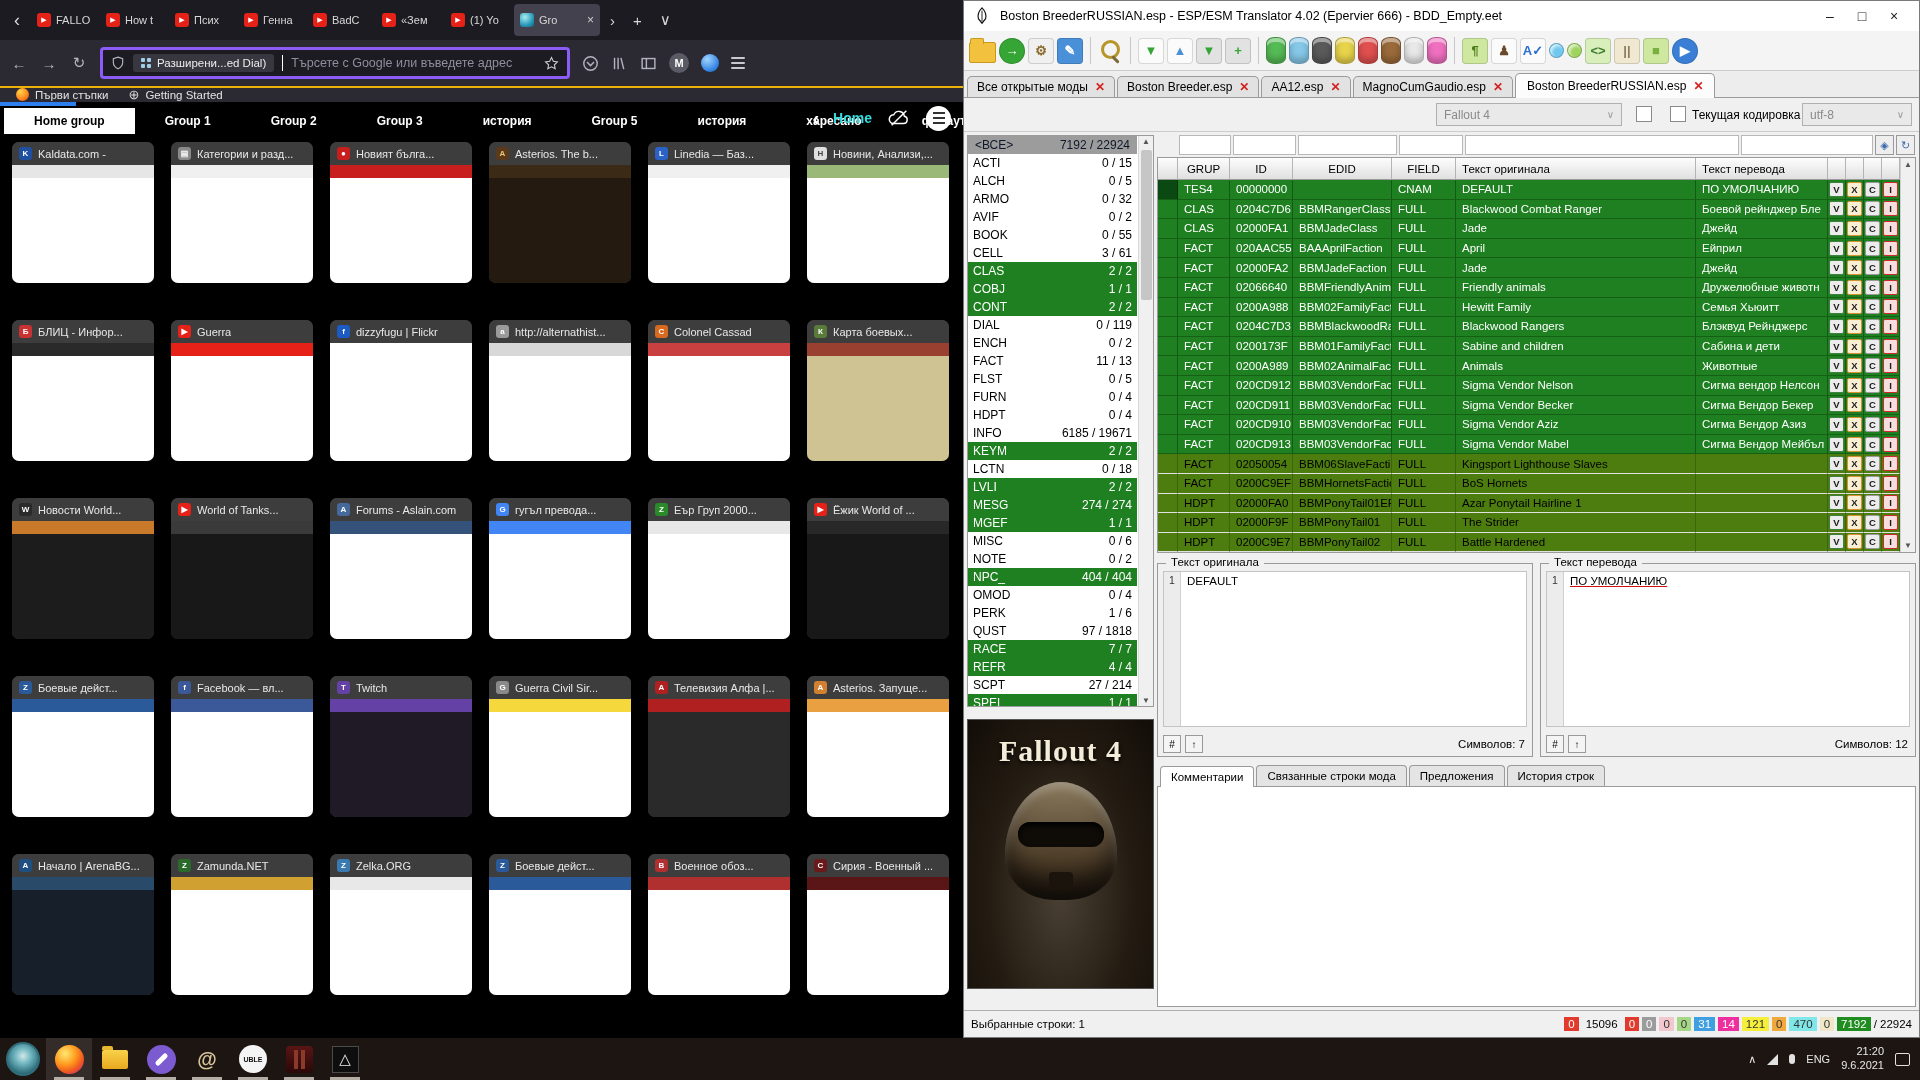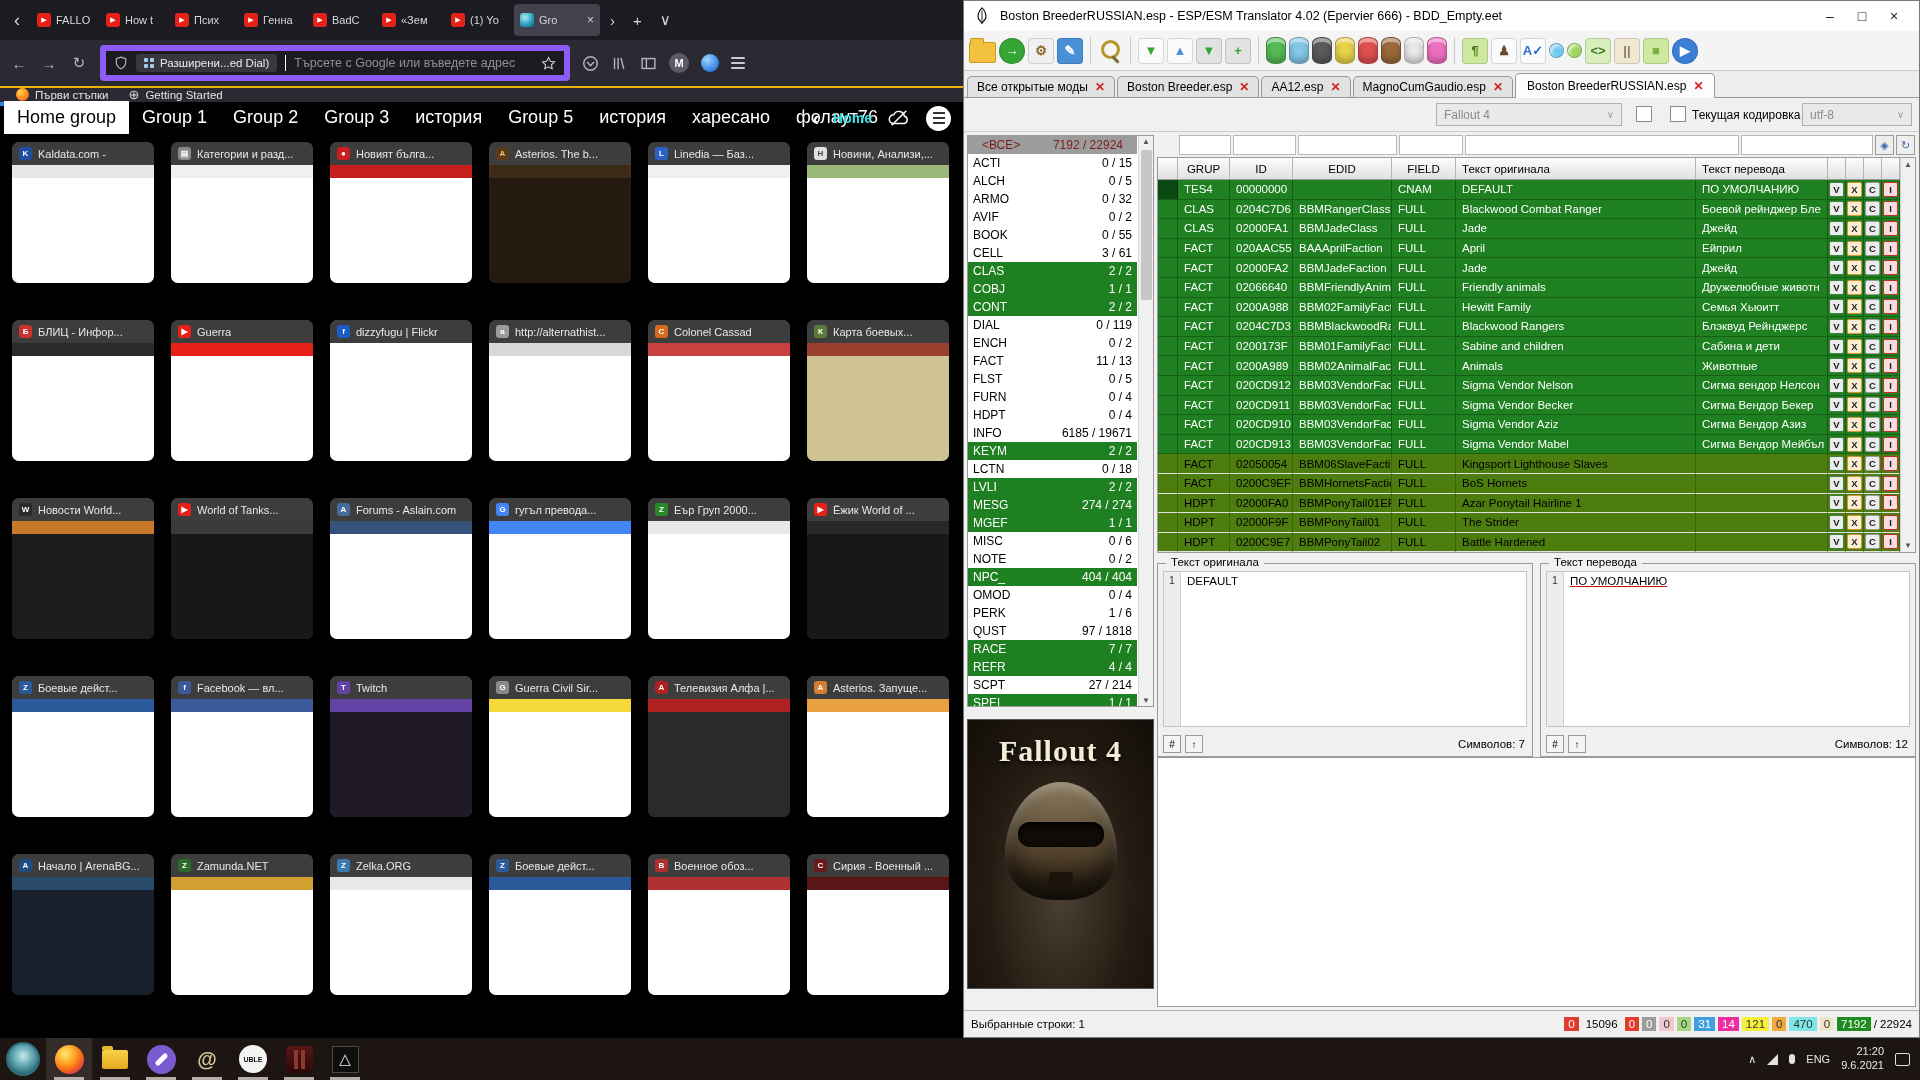--- a/index.html
+++ b/index.html
@@ -10,38 +10,38 @@
   .tb-chev{color:#d8d8d8;font-size:18px;padding:0 10px;cursor:default}
   .btab{width:67px;height:32px;margin:0 1px;display:flex;align-items:center;gap:5px;padding:0 6px;border-radius:4px;color:#d8d8d8;font-size:11px;overflow:hidden;white-space:nowrap}
   .btab.active{background:#42414d;width:86px}
   .bfav{flex:0 0 14px;width:14px;height:14px;border-radius:3px;display:flex;align-items:center;justify-content:center}
   .bfav.yt{background:#e62117}.bfav.yt::before{content:"▶";font-size:7px;color:#fff}
   .bfav.sd{background:radial-gradient(circle at 35% 30%,#a8ecf2,#2a9ab8 60%,#0f5f7d)}
   .btab-x{margin-left:auto;color:#cfcfcf;font-size:12px}
   .tab-ctrl{color:#d8d8d8;font-size:15px;padding:0 9px}
   .navbar{height:46px;background:#2b2a33;display:flex;align-items:center;padding:0 10px;gap:12px;flex:0 0 auto}
   .nav-ico{color:#b4b4be;font-size:15px;width:18px;text-align:center}
-  .urlbar{width:470px;height:32px;background:#1c1b22;border:6px solid #8b5cf6;border-radius:4px;display:flex;align-items:center;padding:12px 8px;gap:8px}
+  .urlbar{width:470px;height:32px;background:#1c1b22;border:3px solid #8b5cf6;border-radius:4px;display:flex;align-items:center;padding:12px 8px;gap:8px}
   .extpill{background:#38373f;border-radius:3px;padding:3px 8px;display:flex;gap:6px;align-items:center;color:#ececec;font-size:11.5px;white-space:nowrap}
   .extpill .grid4{width:10px;height:10px;display:grid;grid-template-columns:4px 4px;gap:2px}
   .extpill .grid4 i{background:#9fd0e8;border-radius:1px}
   .caret{width:1px;height:16px;background:#fff}
   .urlph{color:#8f8f9d;font-size:12.5px;white-space:nowrap;overflow:hidden;flex:1}
   .m-avatar{width:20px;height:20px;border-radius:50%;background:#5b5b66;color:#fff;font-size:11px;font-weight:bold;display:flex;align-items:center;justify-content:center}
   .blue-ball{width:18px;height:18px;border-radius:50%;background:radial-gradient(circle at 35% 30%,#9fd4ff,#2f7fe0 70%)}
   .burger{display:flex;flex-direction:column;gap:3px}
   .burger i{width:14px;height:2px;background:#c8c8d0;border-radius:1px}
   .bookbar{height:16px;background:#2b2a33;border-top:2px solid #eab308;display:flex;align-items:flex-start;gap:20px;padding:0 16px;color:#e2e2e2;font-size:11.5px;flex:0 0 auto}
   .bm{display:flex;align-items:center;gap:6px}
   .fxdot{width:13px;height:13px;border-radius:50%;background:radial-gradient(circle at 35% 30%,#ffd54a,#ff8a1f 55%,#e6411d)}
   .globeglyph{color:#d8d8d8;font-size:13px;line-height:13px}
   .content{flex:1;background:#000;position:relative}
   .loadbar{position:absolute;left:0;top:0;width:76px;height:4px;background:#2d7ff0}
   .gheader{height:32px;display:flex;align-items:flex-end;padding-left:4px;position:relative}
-  .gtab{padding:6px 13px;font-weight:normal;font-size:18px;color:#fff;white-space:nowrap}
+  .gtab{padding:6px 30px;font-weight:bold;font-size:12px;color:#fff;white-space:nowrap}
   .gtab.active{background:#fff;color:#000}
   .ghome{position:absolute;right:12px;top:2px;display:flex;align-items:center;gap:14px;height:28px}
   .ghome .chev{color:#fff;font-size:20px;font-weight:bold}
   .home-lbl{color:#35dde0;font-weight:bold;font-size:14px}
   .circle-menu{width:25px;height:25px;border-radius:50%;background:#fff;display:flex;flex-direction:column;gap:3px;align-items:center;justify-content:center}
   .circle-menu i{width:12px;height:2px;background:#333}
   .dials{display:grid;grid-template-columns:repeat(6,142px);grid-auto-rows:141px;column-gap:17px;row-gap:37px;padding:8px 0 0 12px}
   .tile{border-radius:7px;overflow:hidden;background:#3d3d3d;display:flex;flex-direction:column}
   .tile-head{height:23px;display:flex;align-items:center;gap:6px;padding:0 7px;background:#3d3d3d;flex:0 0 auto}
   .tfav{flex:0 0 13px;width:13px;height:13px;border-radius:3px;font-size:8px;font-weight:bold;display:flex;align-items:center;justify-content:center}
@@ -74,21 +74,21 @@
   .mx{color:#d42222;font-weight:bold;font-size:12px}
   .t-settings{height:34px;background:#f0f0f0;border-bottom:1px solid #ccc;position:relative;flex:0 0 auto}
   .selbox{position:absolute;top:5px;height:23px;background:#e9e9e9;border:1px solid #b0b0b0;color:#8a8a8a;display:flex;justify-content:space-between;align-items:center;padding:0 7px;font-size:12px}
   .selbox .da{color:#9a9a9a;font-size:10px}
   .cb{position:absolute;top:8px;width:16px;height:16px;background:#fff;border:1px solid #8a8a8a}
   .cb-label{position:absolute;top:10px;font-size:12px}
   .t-main{flex:1;display:flex;padding:3px;gap:3px;min-height:0}
   .t-side{width:187px;flex:0 0 187px;display:flex;flex-direction:column}
   .t-list{height:572px;border:1px solid #9a9a9a;background:#fff;position:relative;overflow:hidden}
   .t-list-in{margin-right:16px}
-  .lh{height:18px;background:#9c9c9c;display:flex;justify-content:space-between;align-items:center;padding:0 14px;font-size:12px;color:#7f1d1d}
+  .lh{height:18px;background:#9c9c9c;display:flex;justify-content:space-between;align-items:center;padding:0 7px;font-size:12px;color:#0f172a}
   .li{height:18px;display:flex;justify-content:space-between;align-items:center;padding:0 5px;font-size:12px}
   .li.green{background:#1e8020;color:#fff}
   .vscroll{position:absolute;right:0;top:0;bottom:0;width:15px;background:#f0f0f0;border-left:1px solid #d8d8d8;display:flex;flex-direction:column;align-items:center;justify-content:space-between;padding:1px 0;font-size:8px;color:#555}
   .vthumb{position:absolute;top:14px;left:2px;width:11px;height:150px;background:#c6c6c6;border-radius:2px}
   .t-poster{margin-top:12px;height:270px;border:1px solid #555;background:radial-gradient(ellipse at 50% 65%,#4a4034 0%,#241c12 55%,#120d08 100%);display:flex;flex-direction:column;align-items:center;flex:0 0 auto}
   .poster-logo{margin-top:14px;font-family:"Liberation Serif",serif;font-weight:bold;font-size:30px;color:#f3ecd8;letter-spacing:1px;text-shadow:0 2px 4px #000}
   .helm{margin-top:14px;width:112px;height:118px;background:linear-gradient(#8a7a5e,#4a3a26 70%,#2a2014);border-radius:50% 50% 44% 44%/62% 62% 36% 36%;position:relative;box-shadow:inset 0 -20px 26px rgba(0,0,0,.65),inset 0 6px 8px rgba(255,255,255,.25)}
   .helm::before{content:"";position:absolute;top:40px;left:13px;right:13px;height:25px;background:#0f0c07;border-radius:12px;box-shadow:inset 0 3px 5px #000}
   .helm::after{content:"";position:absolute;bottom:12px;left:44px;width:24px;height:16px;background:#1a140c;border-radius:4px}
   .t-right{flex:1;display:flex;flex-direction:column;min-width:0}
@@ -1249,20 +1249,26 @@
             <span class="pcontent redline">ПО УМОЛЧАНИЮ</span>
           </div>
           <div class="pfoot">
             <span class="pbtn">#</span>
             <span class="pbtn">↑</span>
             <span class="chars">Символов: 12</span>
           </div>
         </div>
       </div>
 
+      <div class="t-ctabs">
+        <span class="ctab active">Комментарии</span>
+          <span class="ctab">Связанные строки мода</span>
+          <span class="ctab">Предложения</span>
+          <span class="ctab">История строк</span>
+      </div>
       <div class="t-carea"></div>
     </div>
   </div>
 
   <div class="t-status">
     <span>Выбранные строки: 1</span>
     <span class="badges">
       <span class="badge" style="background: rgb(226, 59, 46); color: rgb(255, 255, 255);">0</span>
         <span class="badge" style="color: rgb(0, 0, 0);">15096</span>
         <span class="badge" style="background: rgb(226, 59, 46); color: rgb(255, 255, 255);">0</span>

